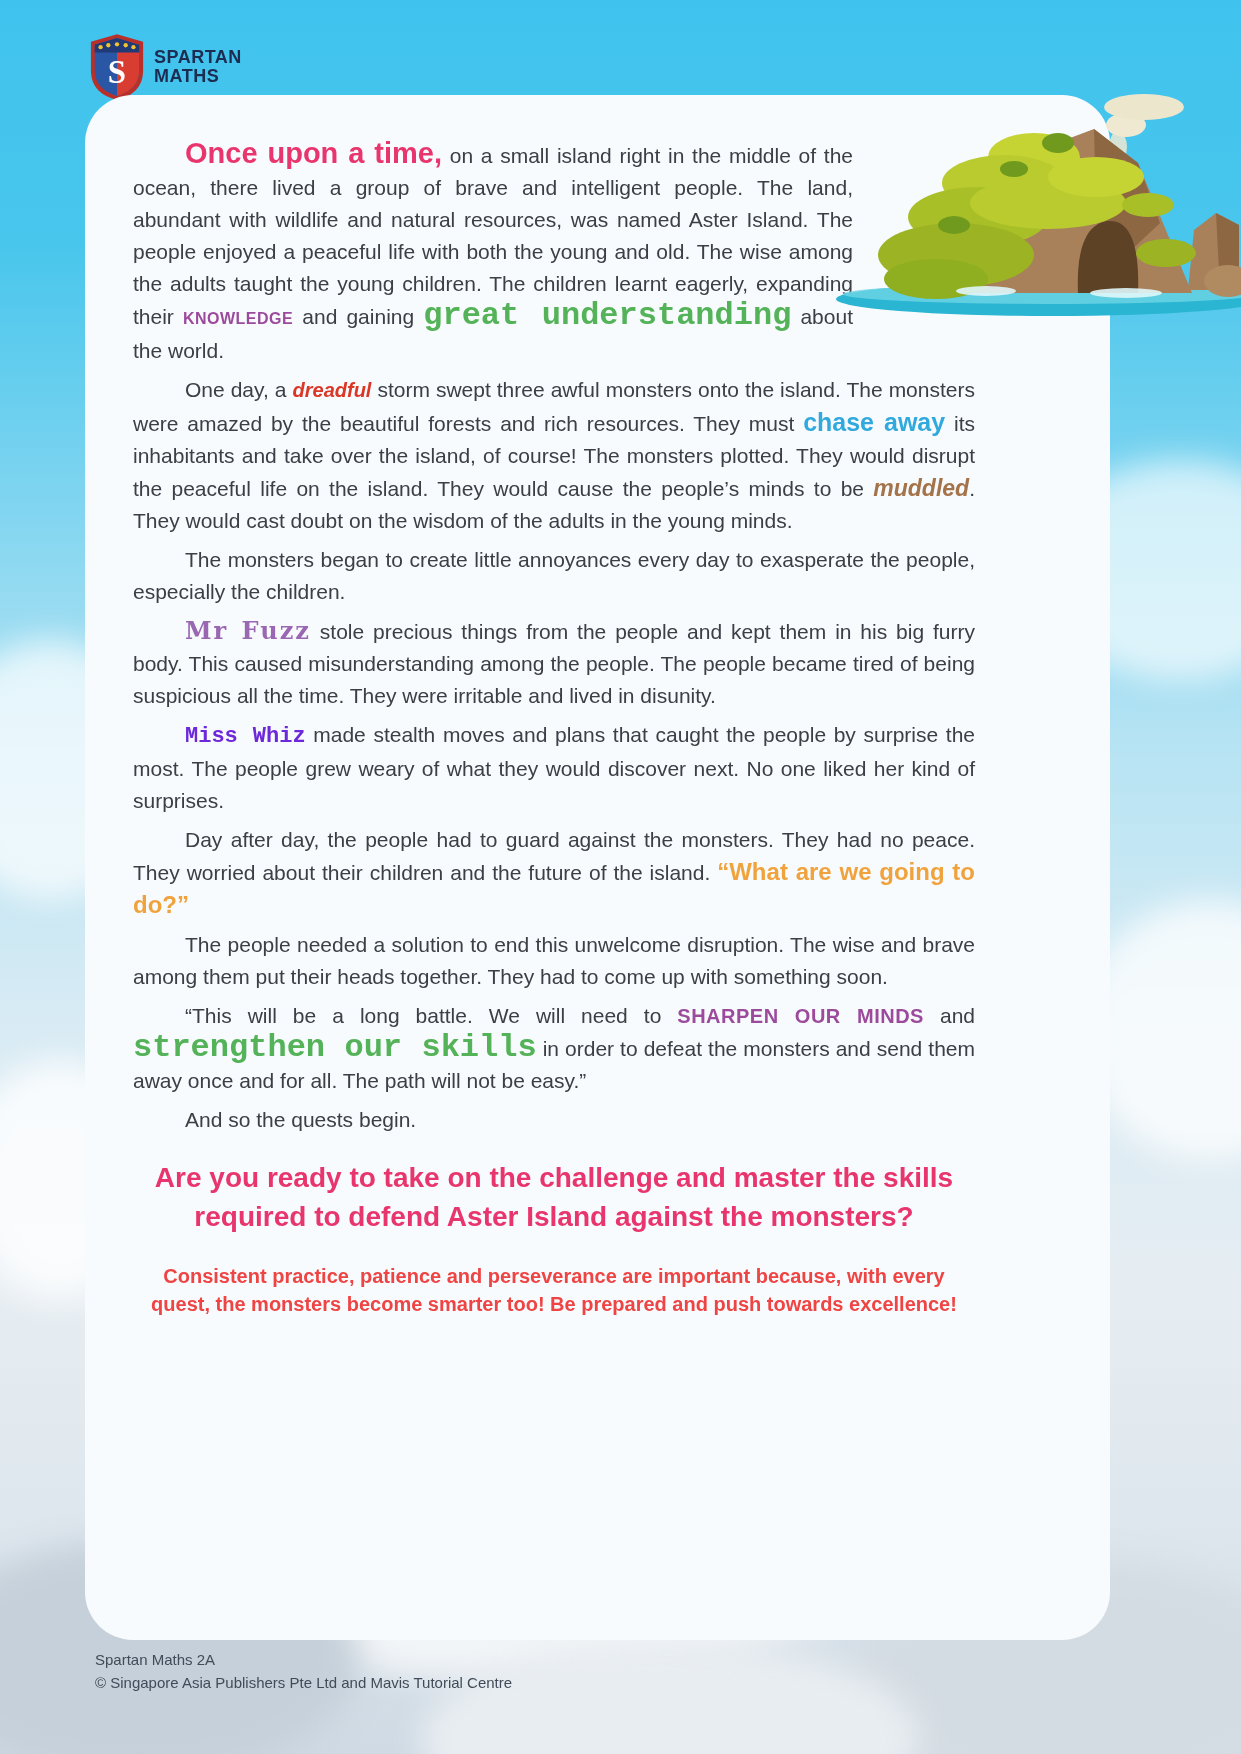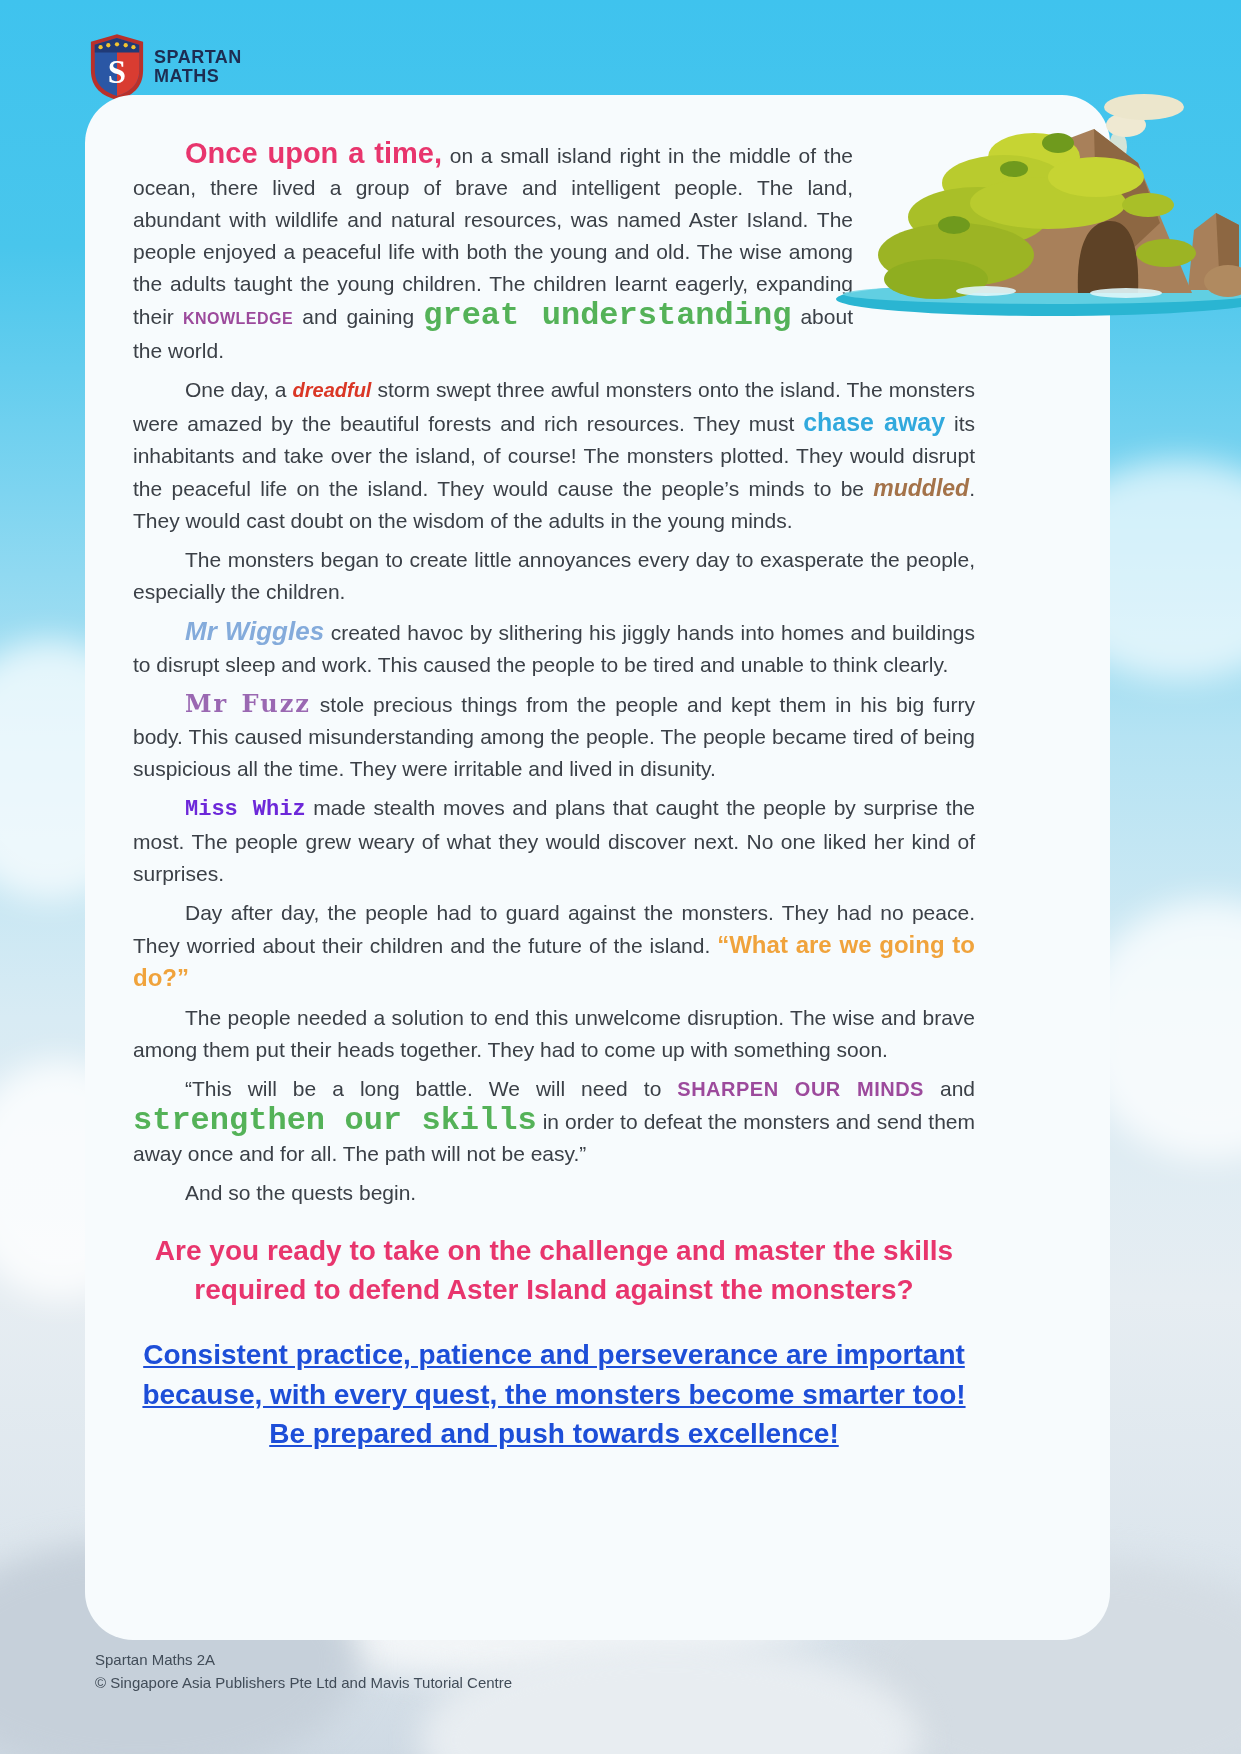--- a/index.html
+++ b/index.html
@@ -28,22 +28,22 @@
   .seg-muddled{color:#a4734a;font-weight:bold;font-style:italic;font-size:23px;}
   .seg-wiggles{color:#84abdb;font-weight:bold;font-style:italic;font-size:26px;}
   .seg-fuzz{color:#9a68b2;font-weight:bold;font-family:"DejaVu Serif",serif;letter-spacing:2px;font-size:24px;}
   .seg-tiny{color:#7ec698;font-weight:bold;font-style:italic;font-size:22px;font-family:"DejaVu Serif",serif;}
   .seg-whiz{color:#6d28d9;font-weight:bold;font-family:Liberation Mono, monospace;font-size:22px;}
   .seg-orange{color:#f0a33c;font-weight:bold;font-size:24px;}
   .seg-sharpen{color:#9c4a9c;font-weight:bold;font-size:20px;letter-spacing:.5px;}
   
   .q-heading{margin:22px 0 6px 0;text-align:center;color:#e8356d;font-weight:bold;
     font-size:28px;line-height:1.4;}
-  .m-heading{margin:26px 0 0 0;text-align:center;color:#1d4ed8;font-weight:bold;
-    font-size:28px;line-height:1.4;text-decoration:underline;}
+  .m-heading{margin:26px 0 0 0;text-align:center;color:#ef4444;font-weight:bold;
+    font-size:20px;line-height:1.4;}
   
   .footer{position:absolute;left:95px;top:1648px;font-size:15px;color:#414c58;line-height:1.55;z-index:4;}
 </style>
 </head>
 <body>
 
 <div class="page">
 
   <div class="cloud" style="left:140px;top:1380px;width:760px;height:300px;background:#f2f5f7;"></div>
   <div class="cloud" style="left:-80px;top:1540px;width:440px;height:240px;background:#c6d0da;"></div>
@@ -108,21 +108,20 @@
     <ellipse cx="330" cy="208" rx="36" ry="5" fill="#dff6fa" opacity=".9"></ellipse>
   </svg>
 
   <div class="card">
     <div class="story">
       <div class="island-spacer"></div>
 
     <p class="para"><span class="seg-once">Once upon a time,</span><span class="seg-n"> on a small island right in the middle of the ocean, there lived a group of brave and intelligent people. The land, abundant with wildlife and natural resources, was named Aster Island. The people enjoyed a peaceful life with both the young and old. The wise among the adults taught the young children. The children learnt eagerly, expanding their </span><span class="seg-knowledge">KNOWLEDGE</span><span class="seg-n"> and gaining </span><span class="seg-green">great understanding</span><span class="seg-n"> about the world.</span></p>
         <p class="para"><span class="seg-n">One day, a </span><span class="seg-dreadful">dreadful</span><span class="seg-n"> storm swept three awful monsters onto the island. The monsters were amazed by the beautiful forests and rich resources. They must </span><span class="seg-chase">chase away</span><span class="seg-n"> its inhabitants and take over the island, of course! The monsters plotted. They would disrupt the peaceful life on the island. They would cause the people’s minds to be </span><span class="seg-muddled">muddled</span><span class="seg-n">. They would cast doubt on the wisdom of the adults in the young minds.</span></p>
         <p class="para"><span class="seg-n">The monsters began to create little annoyances every day to exasperate the people, especially the children.</span></p>
-        <p class="para"><span class="seg-wiggles">Mr Wiggles</span><span class="seg-n"> created havoc by slithering his jiggly hands into homes and buildings to disrupt sleep and work. This caused the people to be tired and unable to think clearly.</span></p>
         <p class="para"><span class="seg-fuzz">Mr Fuzz</span><span class="seg-n"> stole precious things from the people and kept them in his big furry body. This caused misunderstanding among the people. The people became tired of being suspicious all the time. They were irritable and lived in disunity.</span></p>
         <p class="para"><span class="seg-whiz">Miss Whiz</span><span class="seg-n"> made stealth moves and plans that caught the people by surprise the most. The people grew weary of what they would discover next. No one liked her kind of surprises.</span></p>
         <p class="para"><span class="seg-n">Day after day, the people had to guard against the monsters. They had no peace. They worried about their children and the future of the island. </span><span class="seg-orange">“What are we going to do?”</span></p>
         <p class="para"><span class="seg-n">The people needed a solution to end this unwelcome disruption. The wise and brave among them put their heads together. They had to come up with something soon.</span></p>
         <p class="para"><span class="seg-n">“This will be a long battle. We will need to </span><span class="seg-sharpen">SHARPEN OUR MINDS</span><span class="seg-n"> and </span><span class="seg-green">strengthen our skills</span><span class="seg-n"> in order to defeat the monsters and send them away once and for all. The path will not be easy.”</span></p>
         <p class="para"><span class="seg-n">And so the quests begin.</span></p>
       </div>
     <div class="q-heading">Are you ready to take on the challenge and master the skills required to defend Aster Island against the monsters?</div>
     <div class="m-heading">Consistent practice, patience and perseverance are important because, with every quest, the monsters become smarter too! Be prepared and push towards excellence!</div>
   </div>

